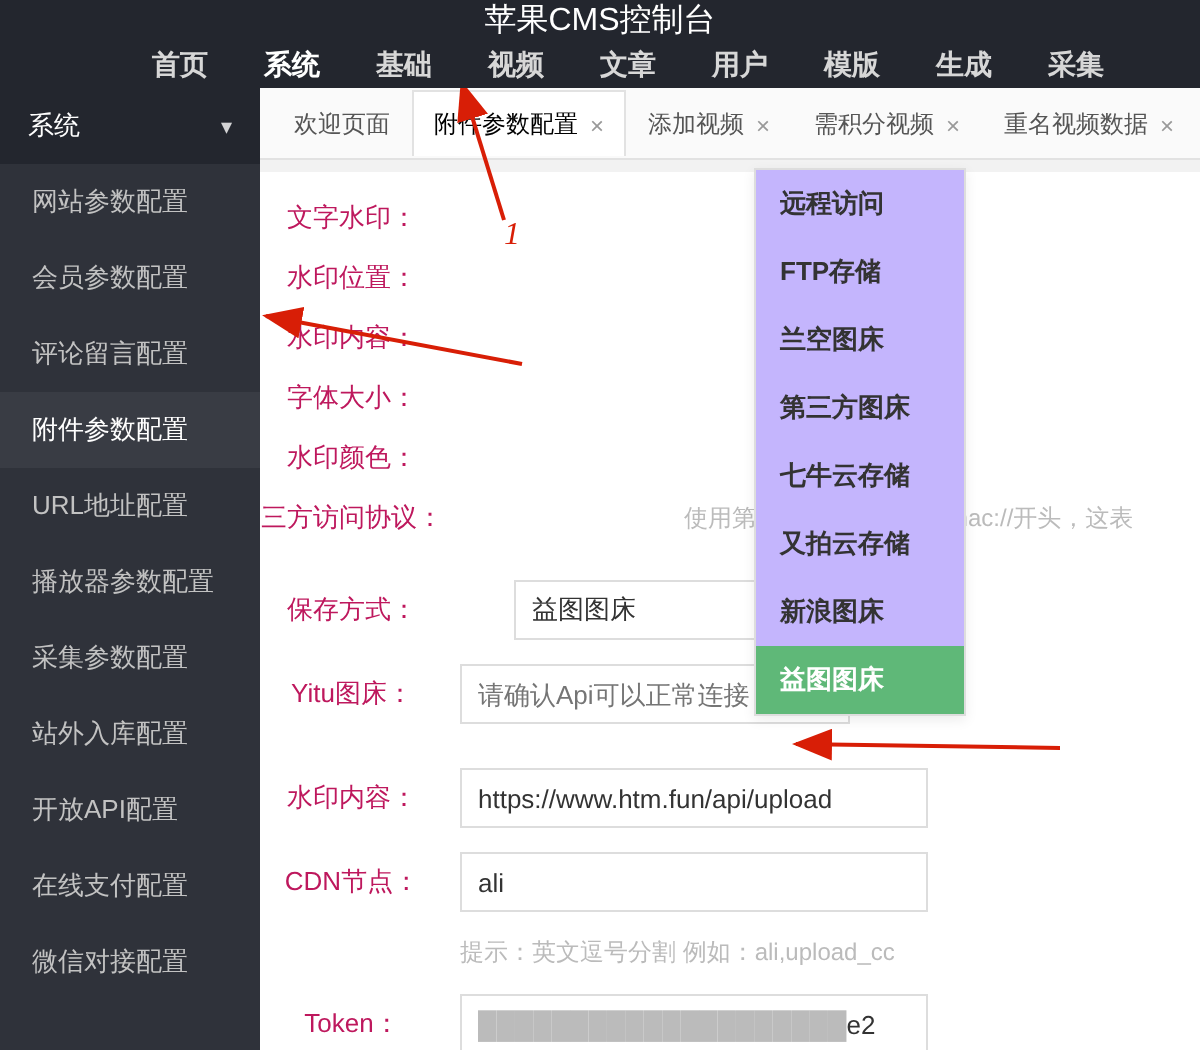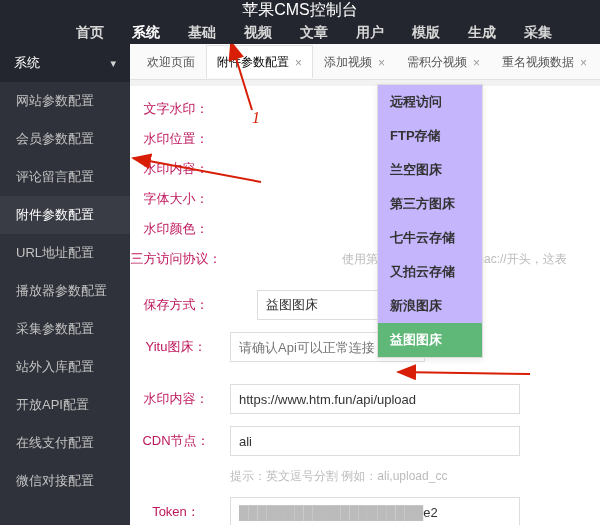--- a/index.html
+++ b/index.html
@@ -19,21 +19,21 @@
   .tabs { display:flex; background:#fafafa; border-bottom:1px solid #e2e2e2; height:36px; align-items:center; padding-left:6px; white-space:nowrap; overflow:hidden; }
   .tab { padding:8px 10px 7px; font-size:12px; color:#555; border:1px solid transparent; border-bottom:none; position:relative; background:#fafafa; display:flex; align-items:center; gap:6px; cursor:pointer; }
   .tab.active { background:#fff; border-color:#e2e2e2; color:#000; }
   .tab .x { font-size:12px; color:#999; }
   .pane { background:#fff; margin:6px 0 0 0; padding:8px 0 0 0; }
   .row { display:flex; align-items:center; padding:6px 0; font-size:13px; }
   .row .lab { width:100px; text-align:center; padding-right:8px; color:#be185d; white-space:nowrap; }
   .row .ctl { flex:1; display:flex; align-items:center; gap:8px; min-width:0; }
   .inp { height:30px; border:1px solid #ddd; padding:0 8px; font-size:13px; color:#333; background:#fff; min-width:0; }
   .inp.w180 { width:195px; }
-  .inp.w230 { width:290px; }
+  .inp.w230 { width:234px; }
   .hint { color:#bbb; font-size:12px; white-space:nowrap; overflow:hidden; }
   .mask { color:#bbb; letter-spacing:0; }
   
   .dropdown { position:absolute; left:247px; top:40px; width:106px; background:#c4b5fd; border:1px solid #ddd; box-shadow:0 2px 6px rgba(0,0,0,.08); z-index:5;font-weight:bold; }
   .dropdown .opt { padding:8px 12px; font-size:13px; cursor:pointer; }
   .dropdown .opt.sel { background:#5fb878; color:#fff; }
   
   .annot { position:absolute; left:0; top:0; pointer-events:none; z-index:20; }
   .num1 { position:absolute; left:122px; top:65px; color:#d81e06; font-size:16px; font-family:serif; font-style:italic; z-index:21; }
 </style>

